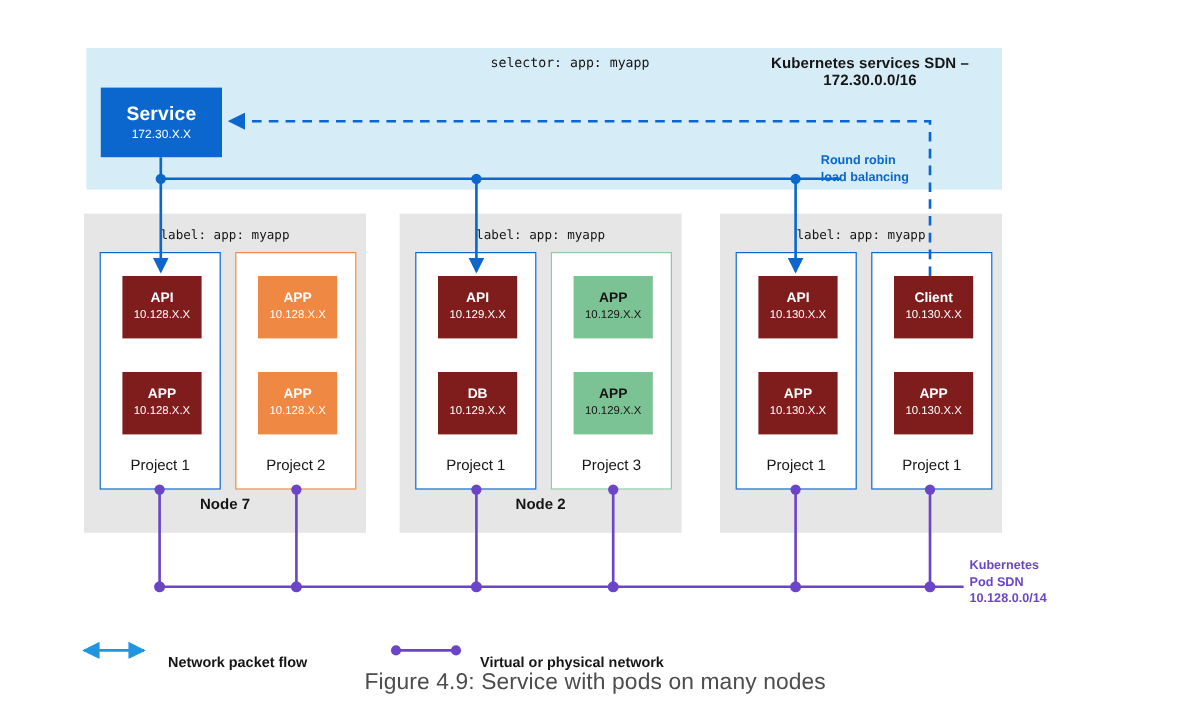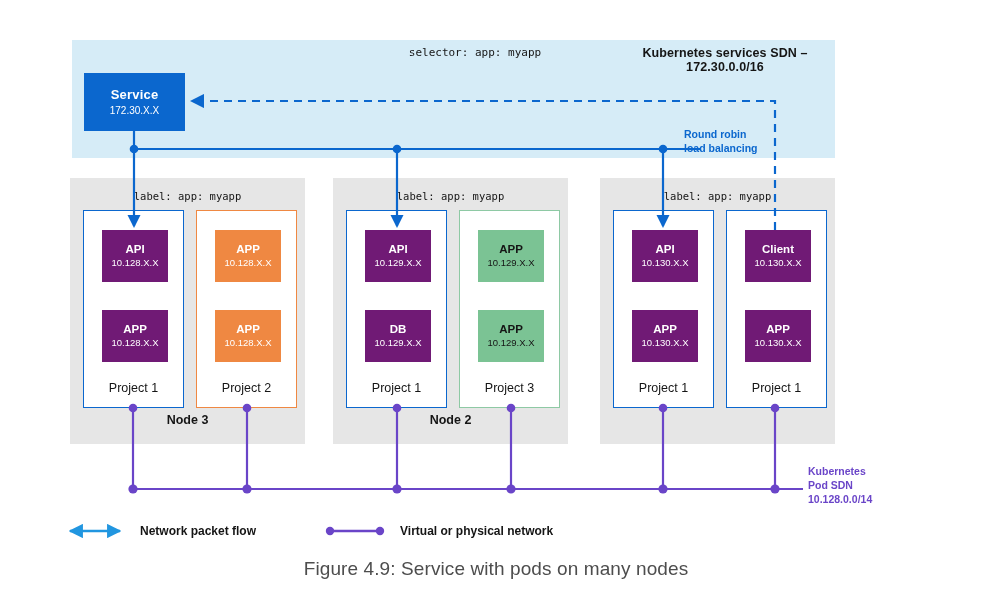--- a/index.html
+++ b/index.html
@@ -66,21 +66,21 @@
     width: 101px;
     height: 58px;
     background: #0b67ce;
     display: flex;
     flex-direction: column;
     align-items: center;
     justify-content: center;
     color: #ffffff;
   }
   .service-box .t1 {
-    font-size: 13px;
+    font-size: 16px;
     font-weight: 700;
     letter-spacing: .2px;
     line-height: 1.25;
   }
   .service-box .t2 {
     font-size: 10px;
     font-weight: 400;
     line-height: 1.3;
   }
 
@@ -171,21 +171,21 @@
   .pod .p1 {
     font-size: 11.5px;
     font-weight: 700;
     line-height: 1.3;
   }
   .pod .p2 {
     font-size: 9.5px;
     font-weight: 400;
     line-height: 1.35;
   }
-  .pod.blue   { background: #701a75; color: #ffffff; }
+  .pod.blue   { background: #7f1d1d; color: #ffffff; }
   .pod.orange { background: #ef8842; color: #ffffff; }
   .pod.green  { background: #7bc394; color: #151515; }
 
   
   .pod-sdn-label {
     position: absolute;
     left: 808px;
     top: 464px;
     font-size: 10.5px;
     font-weight: 700;
@@ -203,20 +203,21 @@
   }
   .legend-item {
     display: flex;
     align-items: center;
   }
   .legend-item .lg-text {
     font-size: 12px;
     font-weight: 700;
     color: #151515;
     white-space: nowrap;
+    margin-top: 21px;
   }
   .legend-gap { width: 68px; }
   .legend-swatch { margin-right: 14px; display: block; }
 
   
   .caption {
     position: absolute;
     left: 0;
     top: 558px;
     width: 992px;
@@ -268,21 +269,21 @@
         <div class="p1">APP</div>
         <div class="p2">10.128.X.X</div>
       </div>
       <div class="pod orange slot2">
         <div class="p1">APP</div>
         <div class="p2">10.128.X.X</div>
       </div>
       <div class="project-title">Project 2</div>
     </div>
 
-    <div class="node-label-text">Node 3</div>
+    <div class="node-label-text">Node 7</div>
   </div>
 
   <div class="node-group n2">
     <div class="group-selector">label: app: myapp</div>
 
     <div class="project left c-blue">
       <div class="pod blue slot1">
         <div class="p1">API</div>
         <div class="p2">10.129.X.X</div>
       </div>

